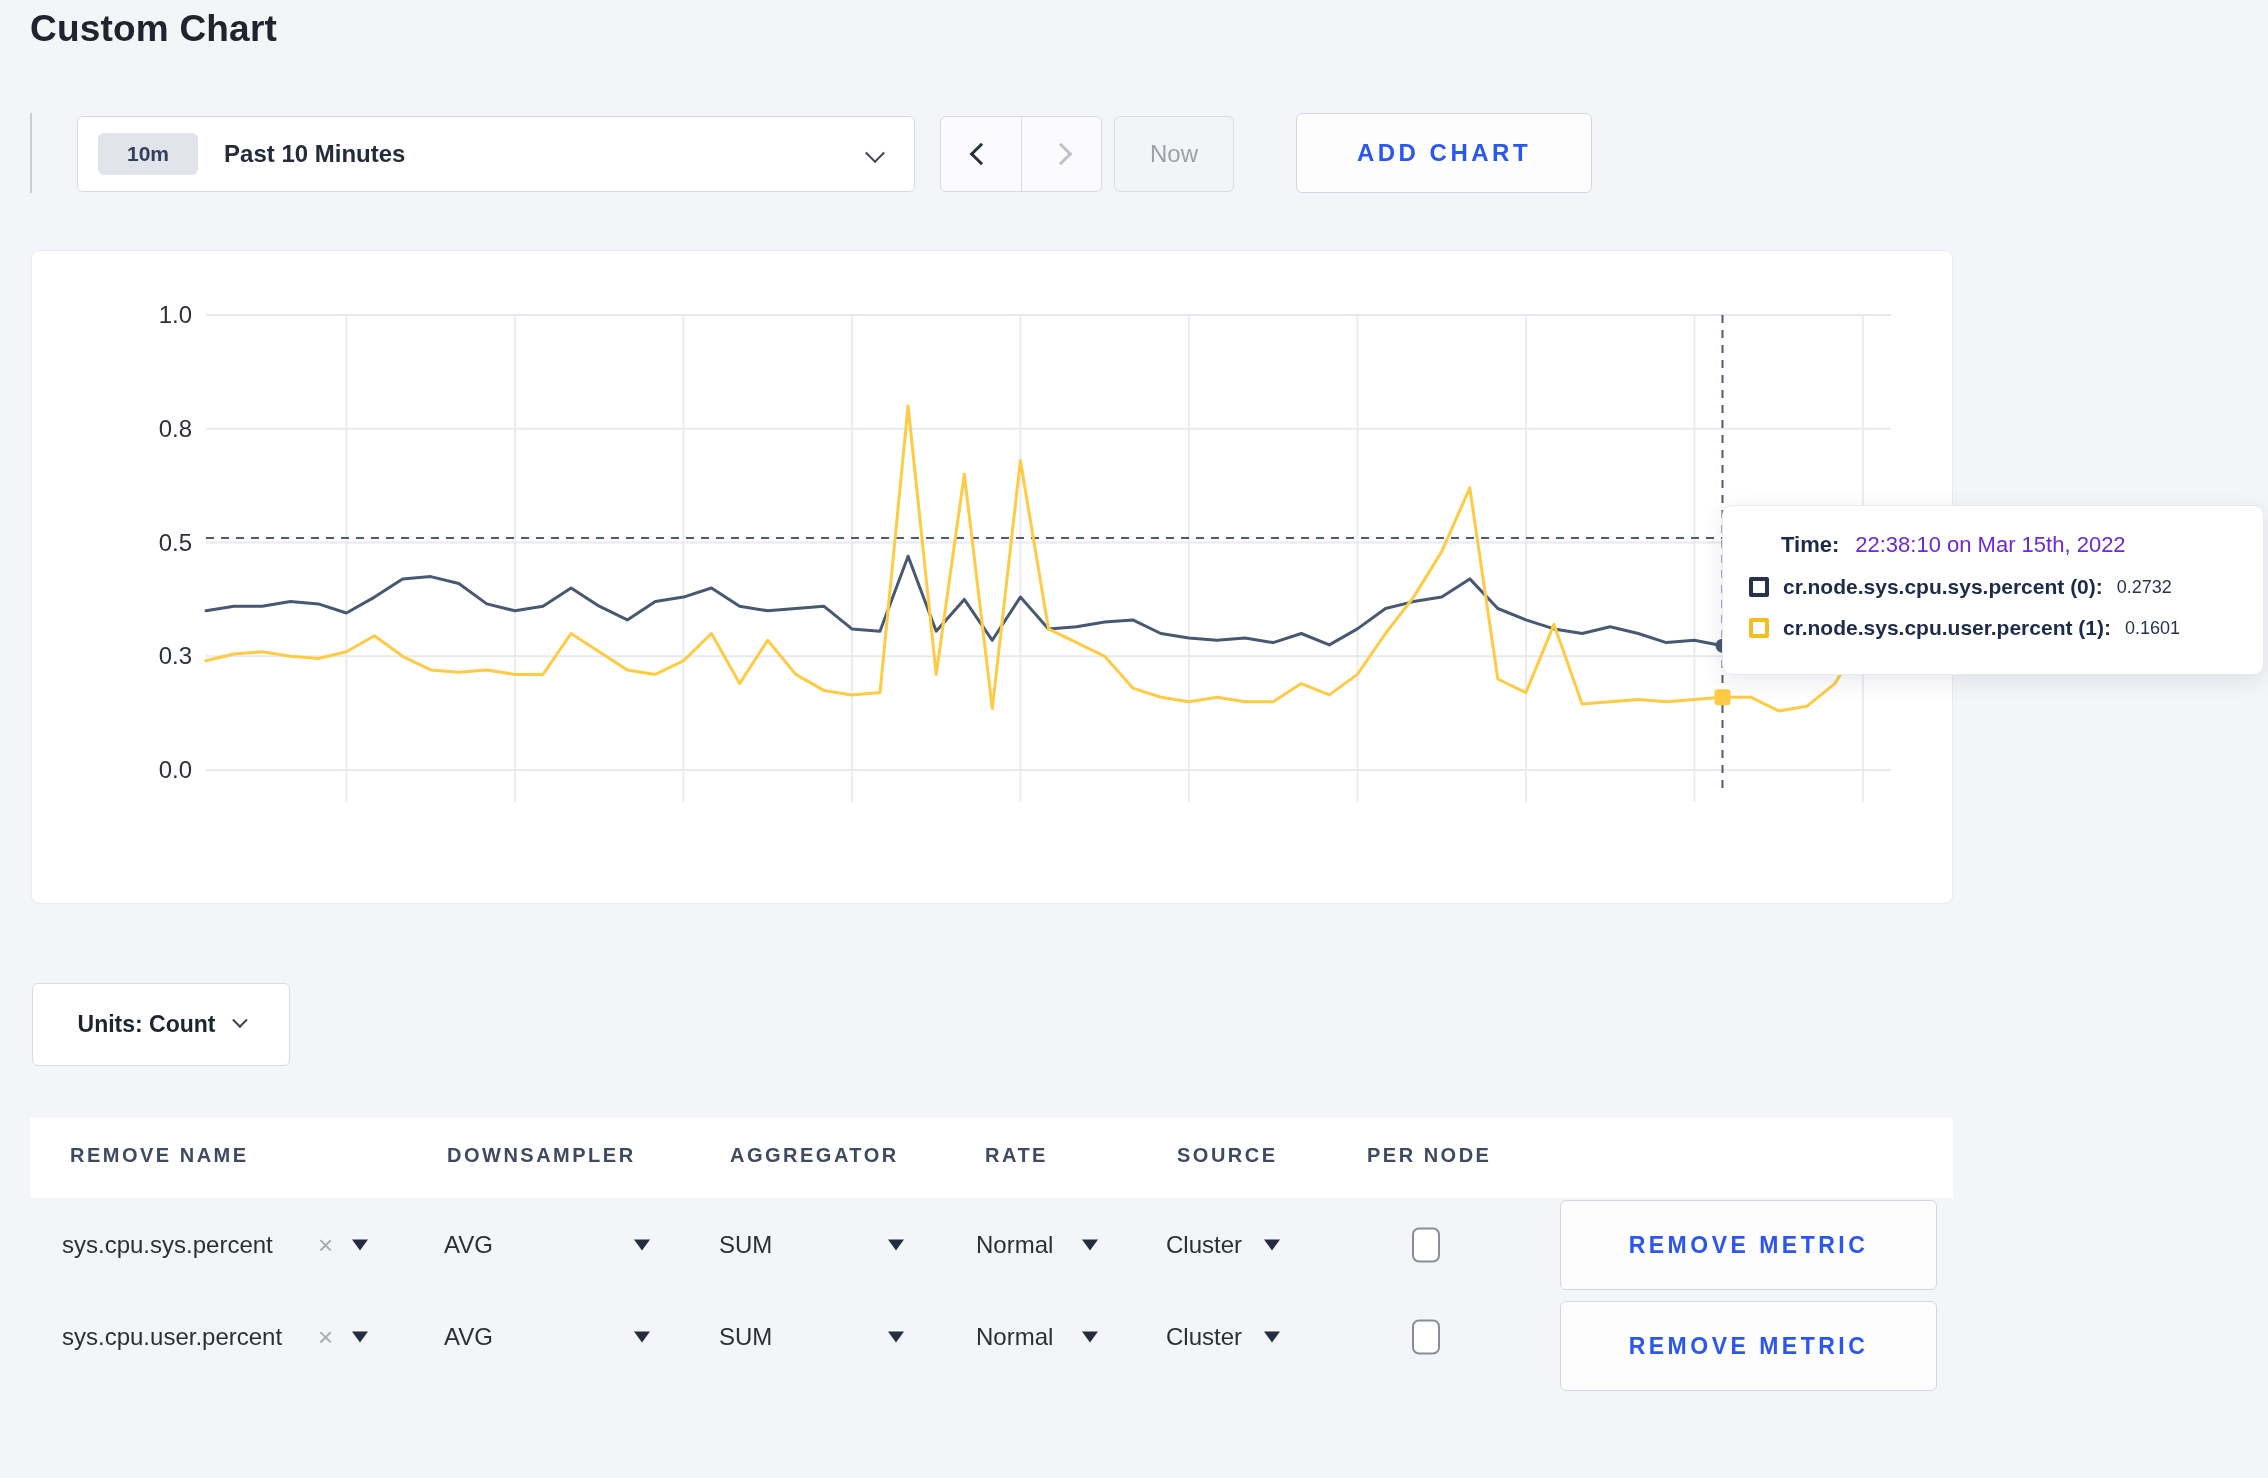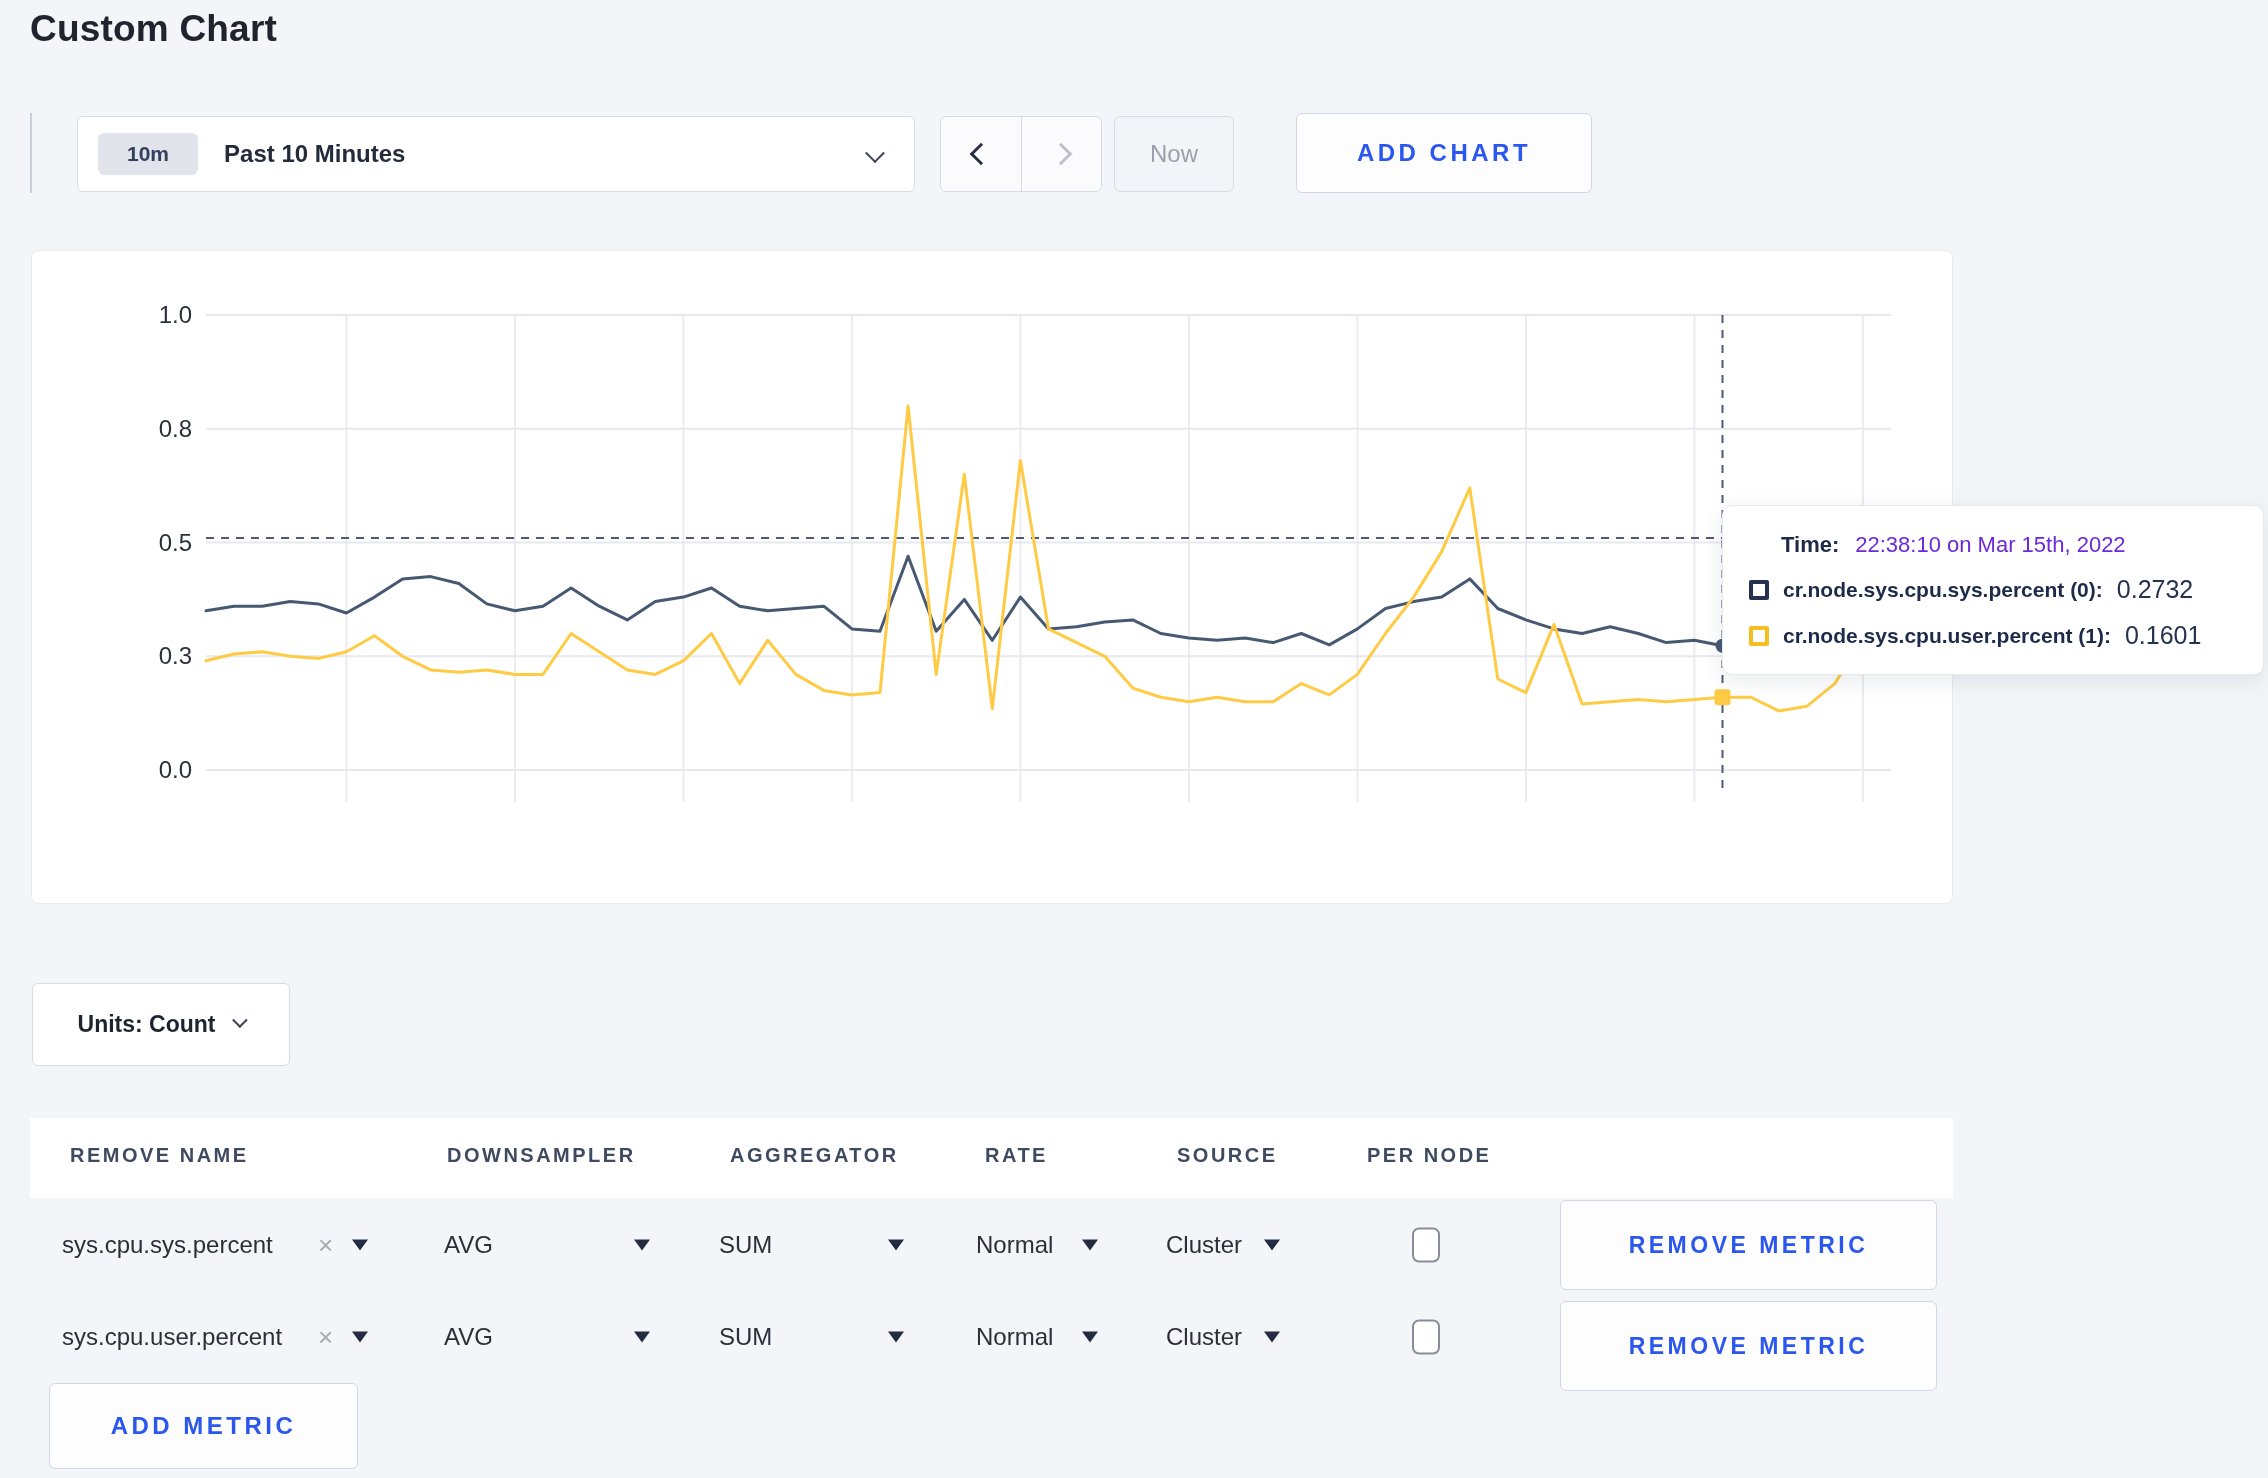--- a/index.html
+++ b/index.html
@@ -59,21 +59,21 @@
   
   .tooltip { position:absolute; left:1722px; top:505px; width:542px; height:170px;
     background:#fff; border:1px solid #e7e9f0; border-radius:10px;
     box-shadow:0 6px 22px rgba(40,50,80,.10); padding:26px 0 0 58px; z-index:5; }
   .tt-row { display:flex; align-items:center; margin-bottom:17px; }
   .tt-time-label { font-size:22px; font-weight:700; color:#1d2a4a; margin-right:16px; }
   .tt-time-value { font-size:22px; color:#6d28d9; }
   .tt-swatch { width:20px; height:20px; border:4px solid #1d2a4a; border-radius:2px;
     margin-right:14px; margin-left:-32px; flex:none; background:#fff; }
   .tt-name { font-size:21px; font-weight:700; color:#1d2a4a; margin-right:14px; }
-  .tt-value { font-size:25px; color:#26324e; }
+  .tt-value { font-size:18px; color:#26324e; }
 
   
   .units-box { position:absolute; left:32px; top:983px; width:258px; height:83px;
     background:#fff; border:1px solid #d9dbe4; border-radius:6px;
     display:flex; align-items:center; justify-content:center; gap:18px; cursor:pointer; }
   .units-box .label { font-size:23px; font-weight:700; color:#1c2430; }
   .units-box .chev { width:11px; height:11px; transform:rotate(45deg) translate(-2px,-4px); }
   .remove-chart { position:absolute; left:308px; top:985px; width:364px; height:80px; font-size:24px; }
 
   
@@ -210,15 +210,14 @@
     <span class="cell" style="left:689px">SUM</span>
     <span class="cell caret" style="left:858px"></span>
     <span class="cell" style="left:946px">Normal</span>
     <span class="cell caret" style="left:1052px"></span>
     <span class="cell" style="left:1136px">Cluster</span>
     <span class="cell caret" style="left:1234px"></span>
     <span class="cell checkbox" style="left:1382px"></span>
     <div class="blue-btn remove-metric" style="top:10px">REMOVE METRIC</div>
   </div>
 
-  <div class="blue-btn add-metric">ADD METRIC</div>
 
 </div>
 
 </body></html>

